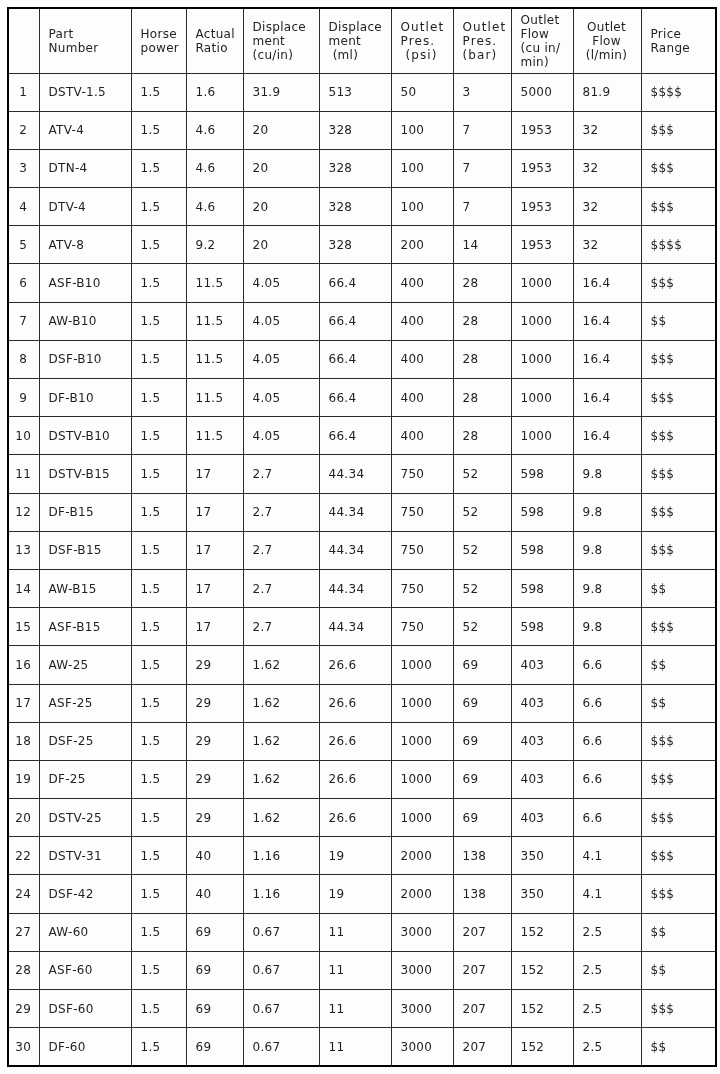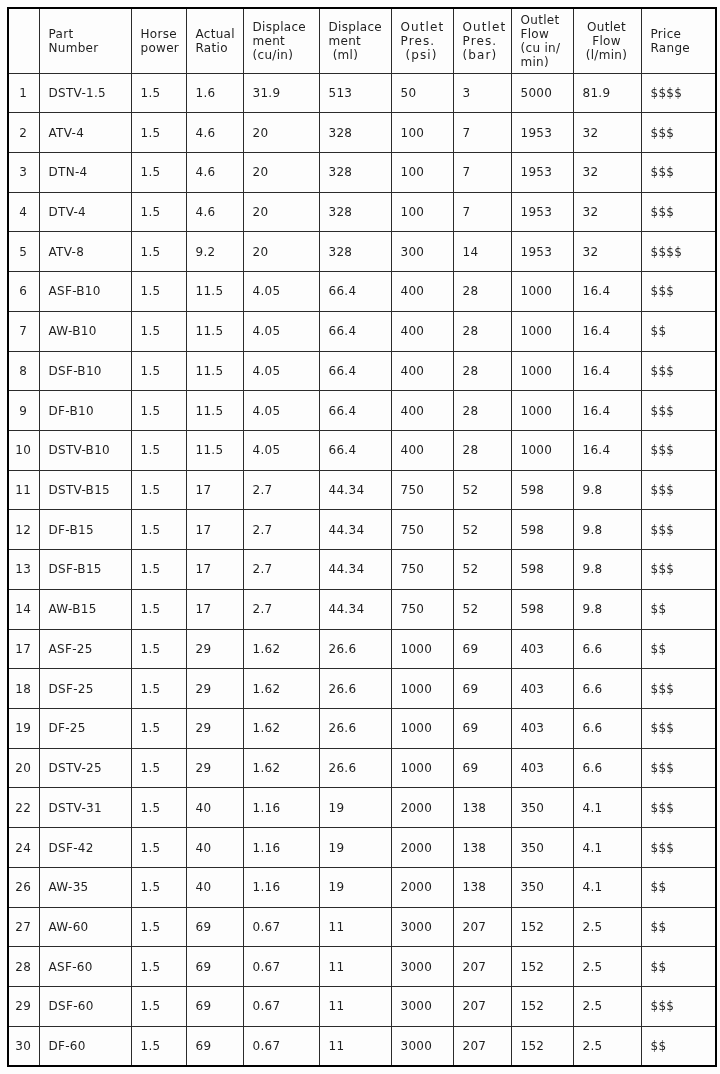--- a/index.html
+++ b/index.html
@@ -170,21 +170,21 @@
           <td>32</td>
           <td>$$$</td>
         </tr>
         <tr>
           <td>5</td>
           <td>ATV-8</td>
           <td>1.5</td>
           <td>9.2</td>
           <td>20</td>
           <td>328</td>
-          <td>300</td>
+          <td>200</td>
           <td>14</td>
           <td>1953</td>
           <td>32</td>
           <td>$$$$</td>
         </tr>
         <tr>
           <td>6</td>
           <td>ASF-B10</td>
           <td>1.5</td>
           <td>11.5</td>
@@ -291,20 +291,46 @@
           <td>14</td>
           <td>AW-B15</td>
           <td>1.5</td>
           <td>17</td>
           <td>2.7</td>
           <td>44.34</td>
           <td>750</td>
           <td>52</td>
           <td>598</td>
           <td>9.8</td>
+          <td>$$</td>
+        </tr>
+        <tr>
+          <td>15</td>
+          <td>ASF-B15</td>
+          <td>1.5</td>
+          <td>17</td>
+          <td>2.7</td>
+          <td>44.34</td>
+          <td>750</td>
+          <td>52</td>
+          <td>598</td>
+          <td>9.8</td>
+          <td>$$$</td>
+        </tr>
+        <tr>
+          <td>16</td>
+          <td>AW-25</td>
+          <td>1.5</td>
+          <td>29</td>
+          <td>1.62</td>
+          <td>26.6</td>
+          <td>1000</td>
+          <td>69</td>
+          <td>403</td>
+          <td>6.6</td>
           <td>$$</td>
         </tr>
         <tr>
           <td>17</td>
           <td>ASF-25</td>
           <td>1.5</td>
           <td>29</td>
           <td>1.62</td>
           <td>26.6</td>
           <td>1000</td>
@@ -372,33 +398,20 @@
           <td>40</td>
           <td>1.16</td>
           <td>19</td>
           <td>2000</td>
           <td>138</td>
           <td>350</td>
           <td>4.1</td>
           <td>$$$</td>
         </tr>
         <tr>
-          <td>26</td>
-          <td>AW-35</td>
-          <td>1.5</td>
-          <td>40</td>
-          <td>1.16</td>
-          <td>19</td>
-          <td>2000</td>
-          <td>138</td>
-          <td>350</td>
-          <td>4.1</td>
-          <td>$$</td>
-        </tr>
-        <tr>
           <td>27</td>
           <td>AW-60</td>
           <td>1.5</td>
           <td>69</td>
           <td>0.67</td>
           <td>11</td>
           <td>3000</td>
           <td>207</td>
           <td>152</td>
           <td>2.5</td>

